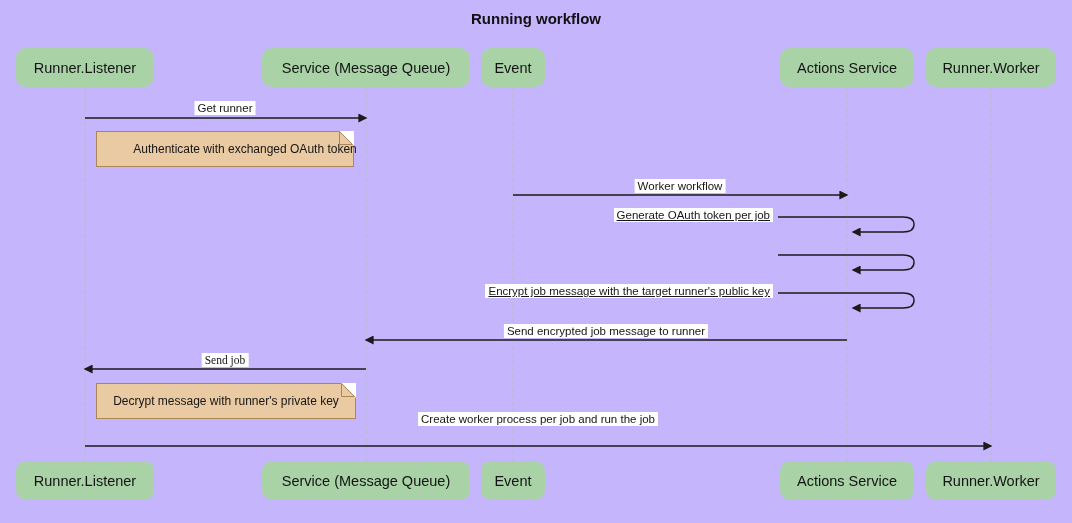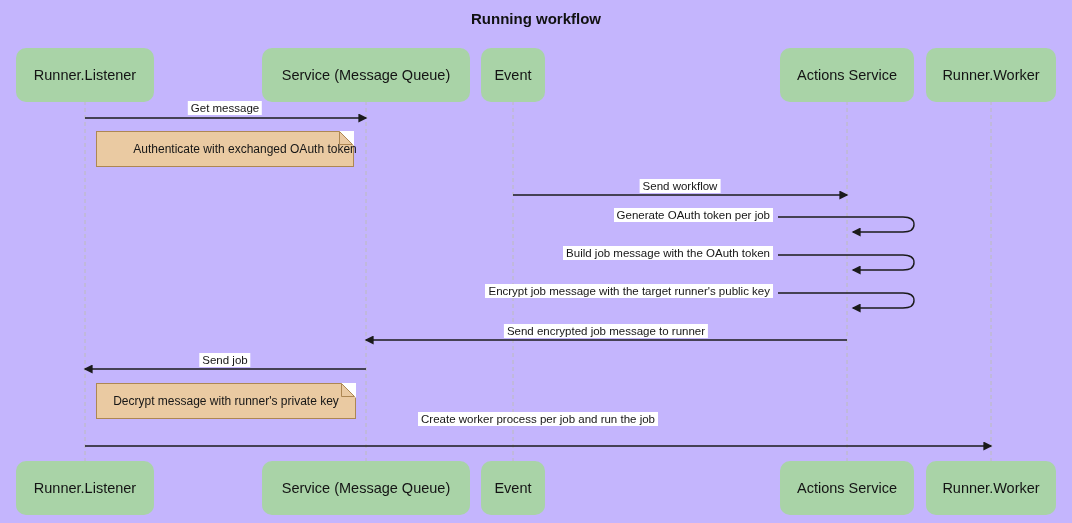--- a/index.html
+++ b/index.html
@@ -7,34 +7,34 @@
     position:relative;width:1072px;height:523px;background:#c4b5fd;overflow:hidden;
     font-family:"Liberation Sans","DejaVu Sans",sans-serif;
     --actor-fill:#a9d3a7;--note-fill:#eacaa2;--note-border:#ad8753;
     --arrow:#1b1b1b;--lifeline:#bcbcbc;
   }
   #title{
     position:absolute;left:0;top:10px;width:100%;text-align:center;
     font-size:15px;font-weight:bold;color:#111;
   }
   .actor{
-    position:absolute;height:54px;background:var(--actor-fill);border-radius:10px;
+    position:absolute;height:39px;background:var(--actor-fill);border-radius:10px;
     display:flex;align-items:center;justify-content:center;
     font-size:14.5px;color:#141414;white-space:nowrap;box-sizing:border-box;
   }
   svg.overlay{position:absolute;left:0;top:0;z-index:1;}
   .lifeline{stroke:var(--lifeline);stroke-width:1;stroke-dasharray:4 3;fill:none;}
   .arrow{stroke:var(--arrow);stroke-width:1.4;fill:none;}
   .arrhead{fill:var(--arrow);}
   .msg{
     position:absolute;z-index:2;font-size:11.5px;line-height:14px;color:#161616;
     white-space:nowrap;background:#fff;padding:0 3px;
   }
   .msg.centered{transform:translateX(-50%);}
-  .msg.selfmsg{text-align:right;}
+  .msg.selfmsg{text-align:right;text-decoration:underline;}
   .note{
     position:absolute;z-index:2;background:var(--note-fill);
     border:1px solid var(--note-border);box-sizing:border-box;
     display:flex;align-items:center;justify-content:center;
     font-size:12px;color:#161616;white-space:nowrap;
   }
   .fold{position:absolute;top:-1px;right:-1px;}
   .fold-cut{fill:#ffffff;}
   .fold-flap{fill:var(--note-fill);stroke:var(--note-border);stroke-width:1;}
   .actor-row-z{z-index:2;}
@@ -96,27 +96,26 @@
   <div class="actor actor-row-z" style="left:481px;top:461px;width:64px;">
     <span>Event</span>
   </div>
   <div class="actor actor-row-z" style="left:780px;top:461px;width:134px;">
     <span>Actions Service</span>
   </div>
   <div class="actor actor-row-z" style="left:926px;top:461px;width:130px;">
     <span>Runner.Worker</span>
   </div>
 
-  <div class="msg centered" style="left:225px;top:101px;">Get message</div>
-  <div class="msg centered" style="left:680px;top:179px;">Send workflow</div>
+  <div class="msg centered" style="left:225px;top:101px;">Get runner</div>
+  <div class="msg centered" style="left:680px;top:179px;">Worker workflow</div>
   <div class="msg selfmsg" style="right:299px;top:208px;">Generate OAuth token per job</div>
-  <div class="msg selfmsg" style="right:299px;top:246px;">Build job message with the OAuth token</div>
   <div class="msg centered" style="left:606px;top:324px;">Send encrypted job message to runner</div>
   <div class="msg selfmsg" style="right:299px;top:284px;">Encrypt job message with the target runner's public key</div>
-  <div class="msg centered" style="left:225px;top:353px;">Send job</div>
+  <div class="msg centered" style="left:225px;top:353px;font-family:Liberation Serif, serif;">Send job</div>
   <div class="msg centered" style="left:538px;top:412px;">Create worker process per job and run the job</div>
 
   <div class="note" style="left:96px;top:131px;width:258px;height:36px;padding-left:40px;">
     <svg class="fold" width="15" height="15" viewBox="0 0 15 15">
       <path class="fold-cut" d="M0,0 L15,15 L15,0 Z"></path>
       <path class="fold-flap" d="M0.5,0.5 L13.5,13.5 L0.5,13.5 Z"></path>
     </svg>
     <span>Authenticate with exchanged OAuth token</span>
   </div>
   <div class="note" style="left:96px;top:383px;width:260px;height:36px;">

